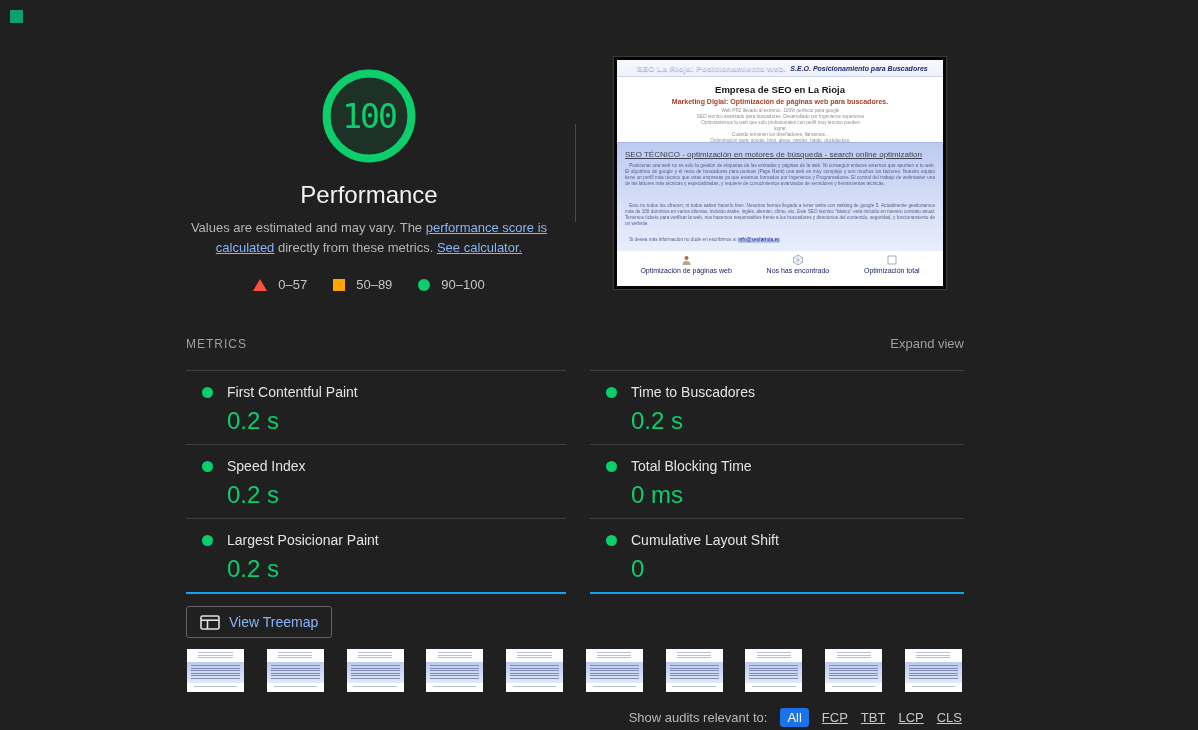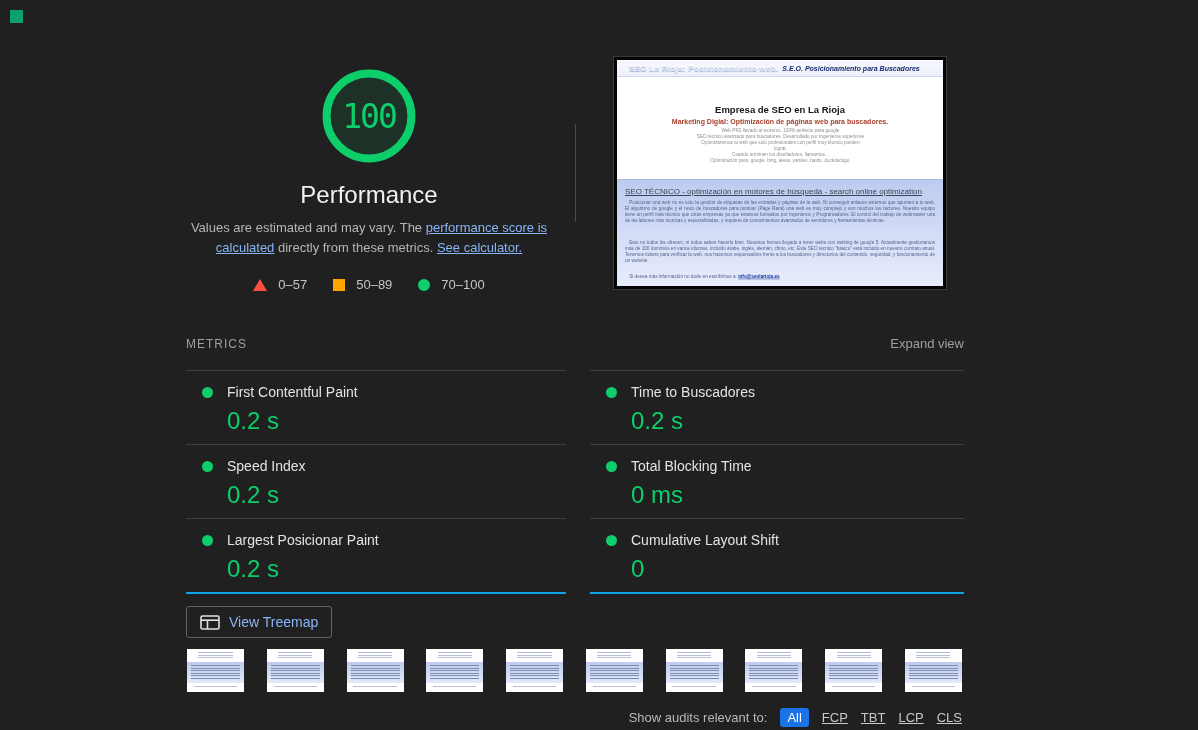--- a/index.html
+++ b/index.html
@@ -28,26 +28,26 @@
   .shape-circle{width:12px;height:12px;border-radius:50%;background:#0cce6b;}
 
   
   #v-divider{left:575px;top:124px;width:1px;height:98px;background:#4b4b4b;}
 
   
   #shot-pane{left:613px;top:56px;width:334px;height:234px;background:#050505;
     border:1px solid #3a3a3a;padding:3px;box-sizing:border-box;}
   #shot-page{width:326px;height:226px;background:#ffffff;overflow:hidden;font-family:"Liberation Sans",sans-serif;}
   #sp-header{height:16px;background:linear-gradient(#f7f9fd,#edf1fb);
-    border-bottom:1px solid #ccd6ee;display:flex;align-items:center;padding-left:12px;
+    border-bottom:1px solid #ccd6ee;display:flex;align-items:center;padding-left:20px;
     white-space:nowrap;overflow:hidden;}
   #sp-header .emboss{font-size:8px;font-weight:700;color:#e4eaf8;
     text-shadow:0 1px 1px #8d9ccb, 0 -1px 0 #ffffff;letter-spacing:.3px;}
   #sp-header .ital{font-size:7px;font-weight:700;font-style:italic;color:#1b2a70;margin-left:4px;}
-  #sp-sec1{height:82px;text-align:center;overflow:hidden;margin-top:20px;}
+  #sp-sec1{height:65px;text-align:center;overflow:hidden;}
   #sp-h1{margin-top:7px;font-size:9.5px;font-weight:700;color:#15151a;}
   #sp-sub{margin-top:3px;font-size:7px;font-weight:700;color:#a6402c;}
   .sh{overflow:hidden;}
   .shrink-c{transform:scale(.52);transform-origin:50% 0;width:192.3%;margin-left:-46.15%;}
   .shrink-l{transform:scale(.52);transform-origin:0 0;width:192.3%;}
   #sp-intro{margin-top:3px;height:37px;}
   #sp-intro .shrink-c{font-size:9px;line-height:11.5px;color:#8f8f94;}
   #sp-sec2{height:109px;background:linear-gradient(#bdcbf0,#e9eefc);
     border-top:1px solid #aab8e0;padding:4px 8px 0;box-sizing:border-box;overflow:hidden;}
   #sp-sec2-h{font-size:8px;color:#3c4352;margin:3px 0 4px;white-space:nowrap;overflow:hidden;text-decoration:underline;}
@@ -119,21 +119,21 @@
     <div class="legend-item">
       <span class="shape-triangle"></span>
       <span>0–57</span>
     </div>
     <div class="legend-item">
       <span class="shape-square"></span>
       <span>50–89</span>
     </div>
     <div class="legend-item">
       <span class="shape-circle"></span>
-      <span>70–100</span>
+      <span>90–100</span>
     </div>
   </div>
 </div>
 
 <div class="abs" id="v-divider"></div>
 
 <div class="abs" id="shot-pane">
   <div id="shot-page">
     <div id="sp-header">
       <span class="emboss">SEO La Rioja: Posicionamiento web.</span>

